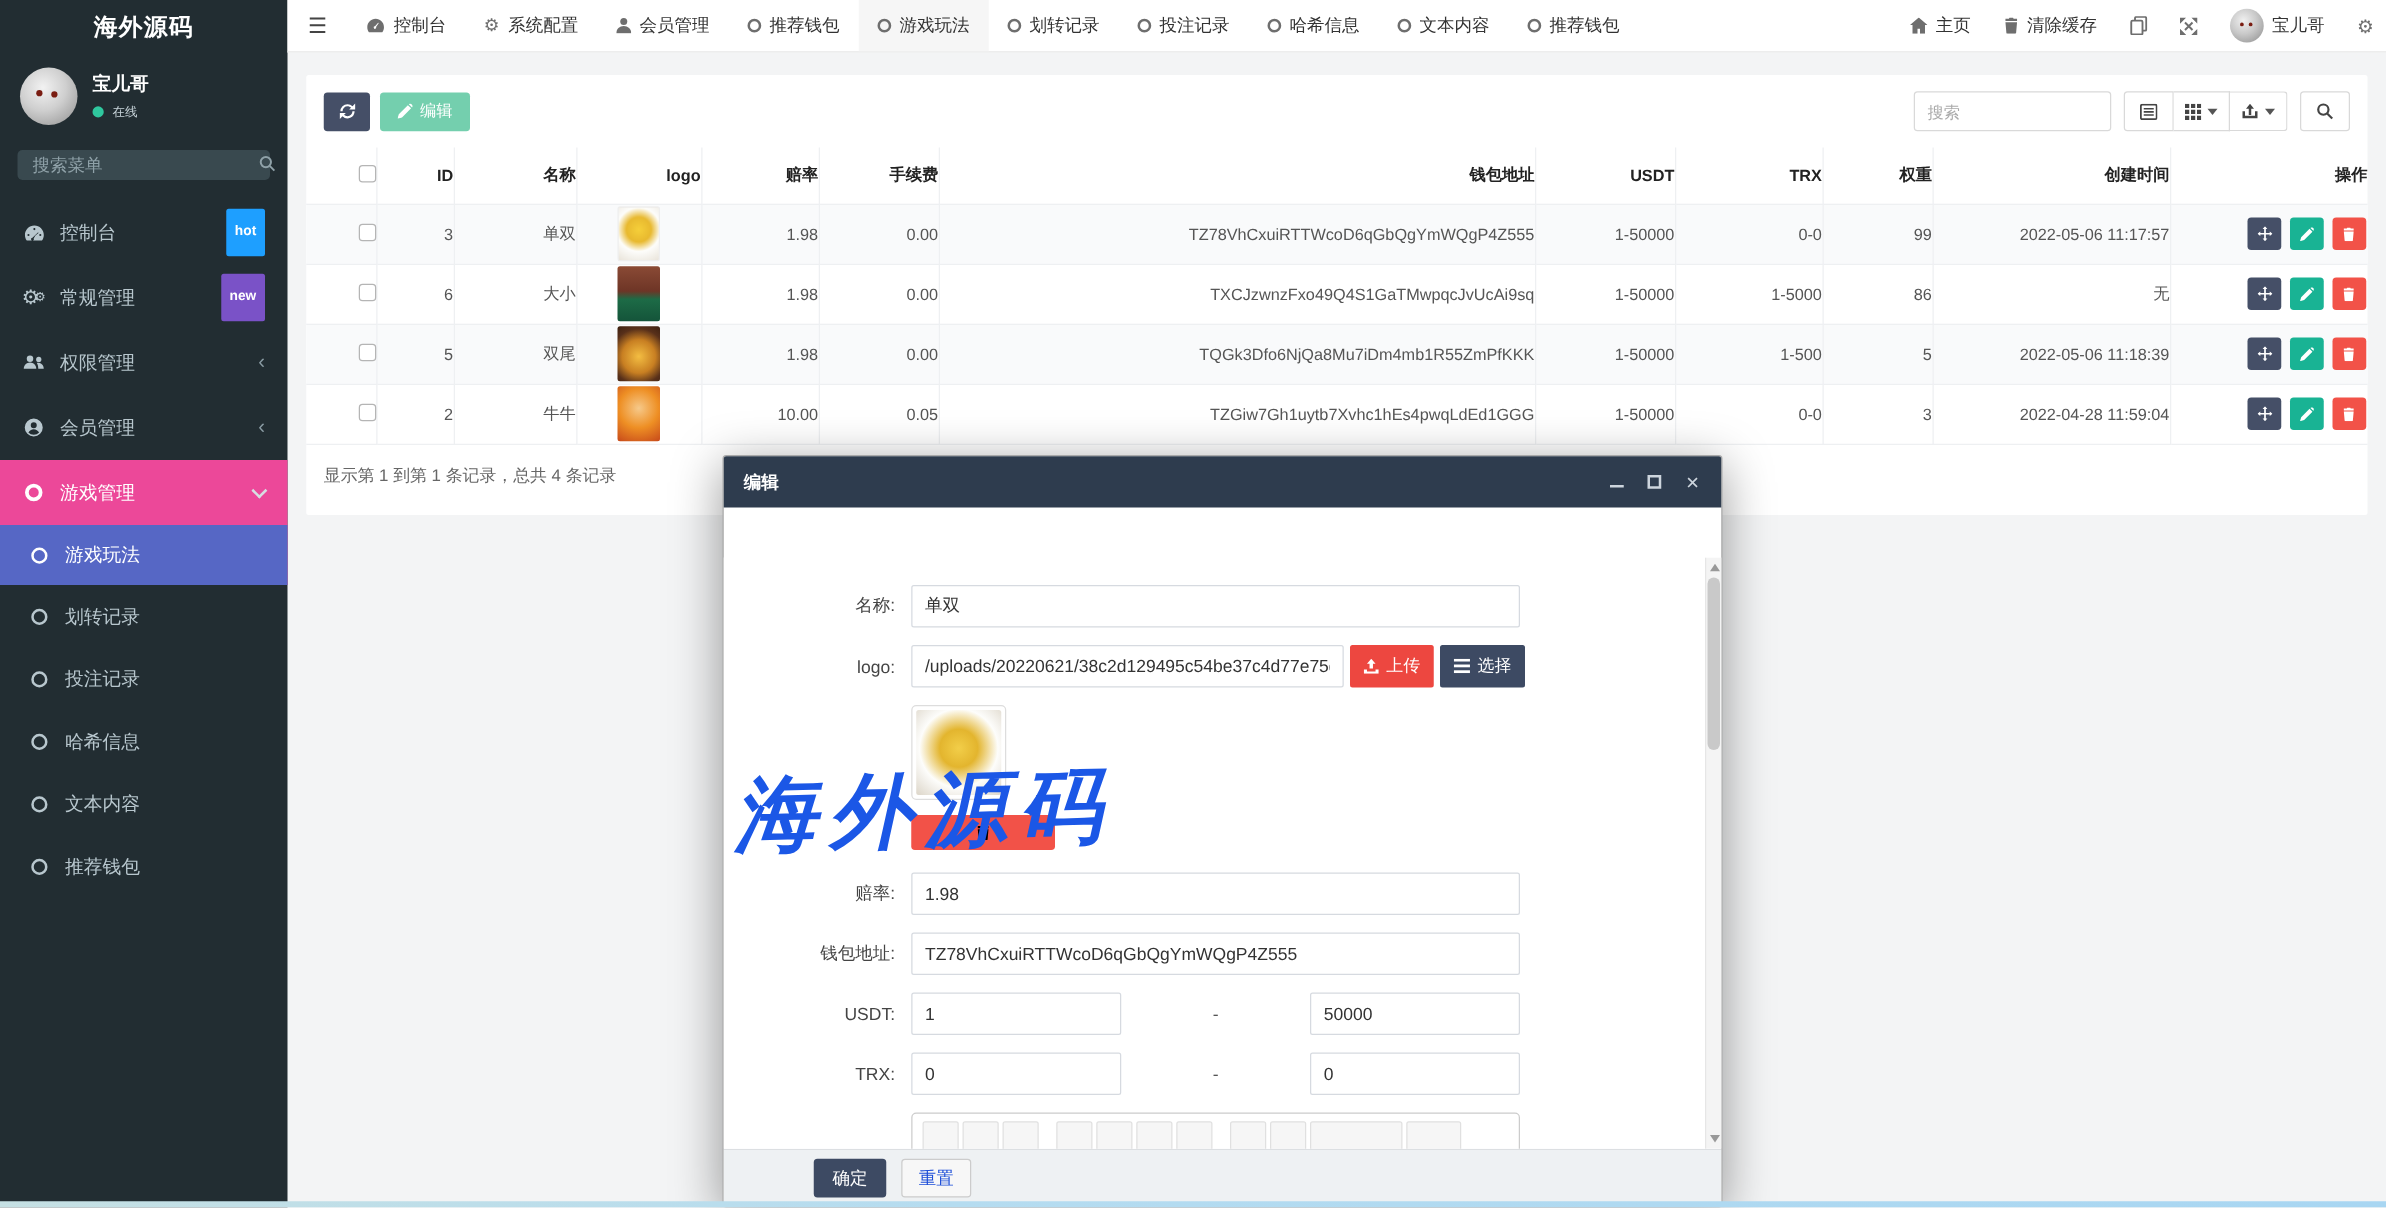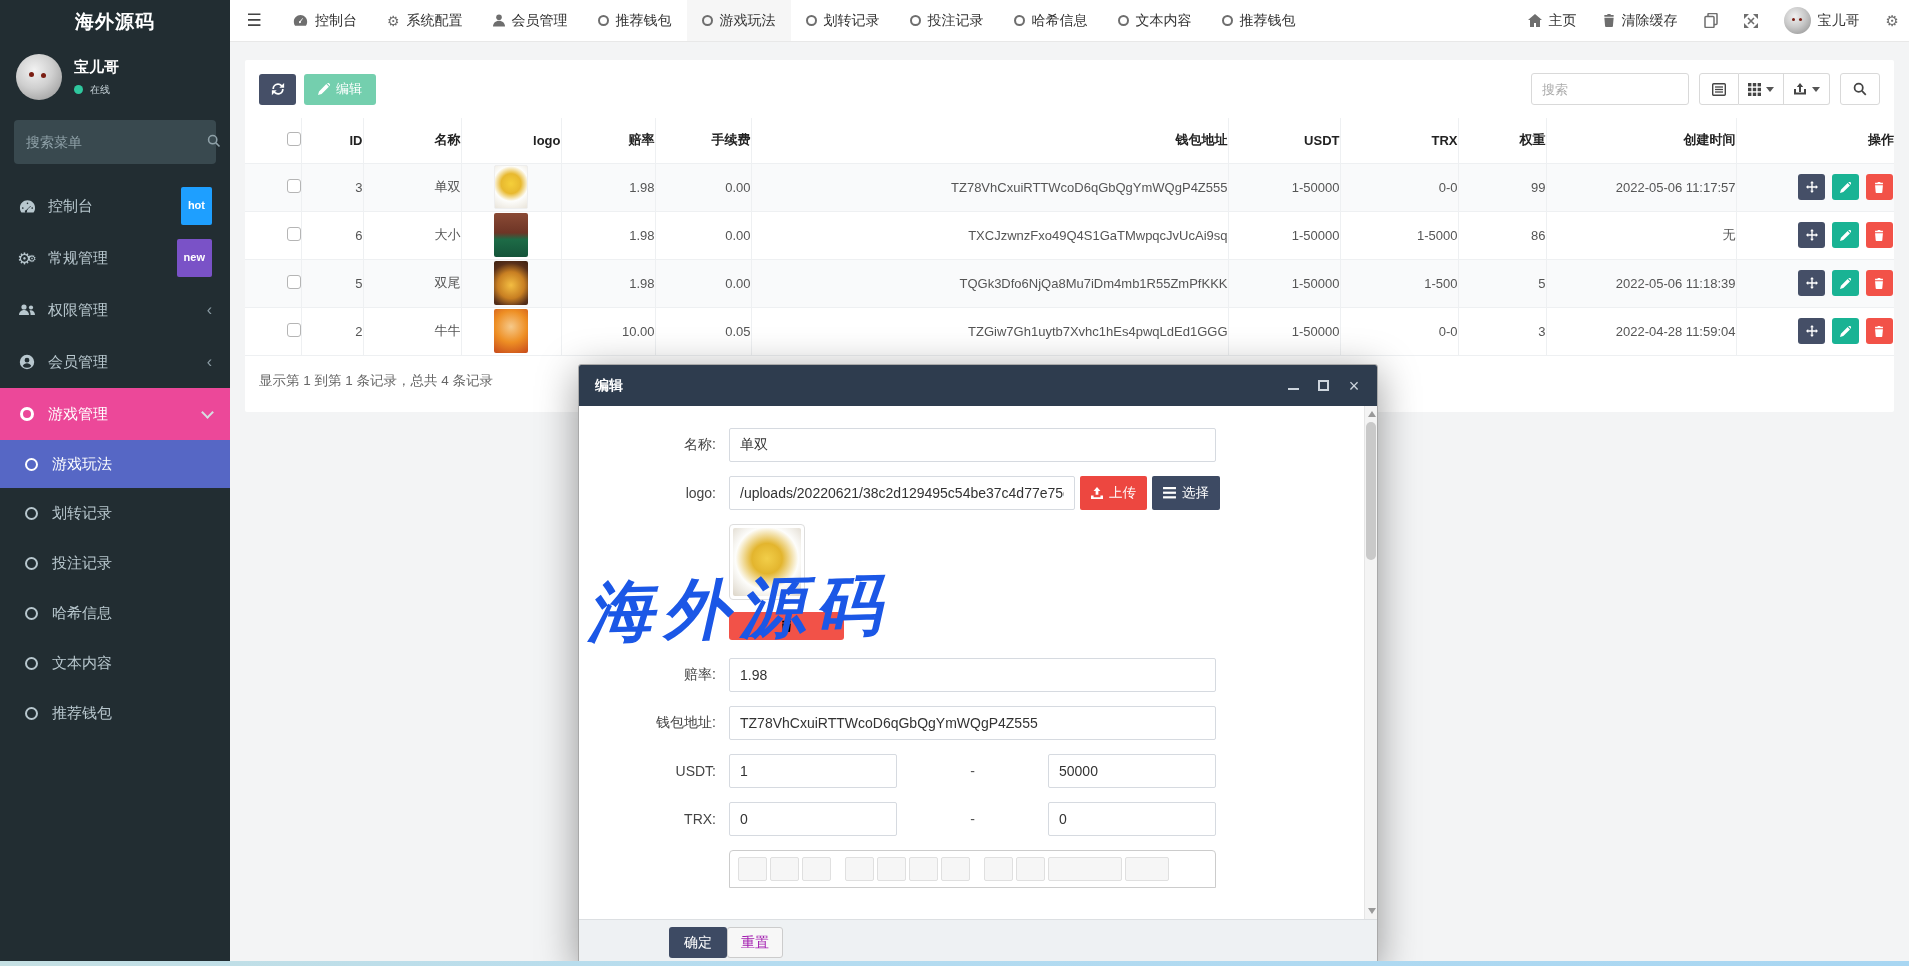--- a/index.html
+++ b/index.html
@@ -10,21 +10,21 @@
 
   
   .sidebar { width:230px; flex:0 0 230px; background:#222d32; color:#b8c7ce; display:flex; flex-direction:column; }
   .brand { height:44px; display:flex; align-items:center; justify-content:center; color:#fff; font-size:19px; font-weight:bold; letter-spacing:1px; }
   .userpanel { display:flex; align-items:center; gap:12px; padding:10px 16px 14px; }
   .avatar { width:46px; height:46px; border-radius:50%; background:radial-gradient(circle at 40% 35%, #f2f2f2 0%, #cfcfcf 45%, #8d8d8d 100%); position:relative; flex:0 0 46px; }
   .avatar::after{content:"";position:absolute;left:13px;top:18px;width:5px;height:5px;border-radius:50%;background:#7a1d12;box-shadow:12px 1px 0 #7a1d12;}
   .user-meta .uname { color:#fff; font-size:15px; font-weight:bold; margin-bottom:6px; }
   .ustatus { display:flex; align-items:center; gap:7px; font-size:10px; color:#c7d3d9; }
   .dot { width:9px; height:9px; border-radius:50%; background:#2fc79e; }
-  .side-search { margin:6px 14px 16px; background:#39494f; border-radius:4px; height:44px; display:flex; align-items:center; padding:0 12px; }
+  .side-search { margin:6px 14px 16px; background:#39494f; border-radius:4px; height:24px; display:flex; align-items:center; padding:0 12px; }
   .side-search input { flex:1; background:transparent; border:none; outline:none; color:#cfd8dc; font-size:14px; font-family:inherit; }
   .side-search input::placeholder { color:#8fa1a8; }
   .menu { list-style:none; }
   .menu-item { height:52px; display:flex; align-items:center; gap:12px; padding:0 18px; font-size:15px; cursor:pointer; position:relative; }
   .mi-ico { width:18px; display:flex; justify-content:center; align-items:center; flex:0 0 18px; }
   .mi-ico svg { display:block; }
   .badge { margin-left:auto; font-size:11px; font-weight:bold; color:#fff; padding:12px 7px; border-radius:2px; line-height:1.2; }
   .badge.hot { background:#1e9fff; }
   .badge.new { background:#7a52c7; }
   .chev-left { margin-left:auto; color:#8a9ba3; font-size:16px; line-height:1; }
@@ -89,21 +89,21 @@
   .card-summary { padding:16px 14px 22px; color:#666; font-size:13.5px; }
 
   
   .modal { position:absolute; left:578px; top:364px; width:800px; height:602px; background:#fff; z-index:40; box-shadow:0 8px 40px rgba(0,0,0,.4); border:1px solid #a9a9a9; border-radius:3px; display:flex; flex-direction:column; }
   .modal-header { height:41px; background:#2e3c4e; display:flex; align-items:center; padding:0 16px; flex:0 0 41px; border-radius:2px 2px 0 0; }
   .modal-title { color:#fff; font-size:14px; font-weight:bold; }
   .win-btns { margin-left:auto; display:flex; align-items:center; gap:17px; }
   .win-btn { color:#cdd5dd; cursor:pointer; display:flex; align-items:center; justify-content:center; width:14px; height:14px; font-size:15px; line-height:1; }
   .wb-min { border-bottom:2px solid #cdd5dd; height:8px; width:11px; }
   .wb-max { border:2px solid #cdd5dd; width:11px; height:11px; }
-  .modal-body { flex:1; position:relative; overflow:hidden; background:#fff; }
+  .modal-body { flex:1; position:relative; overflow:hidden; background:#fff;margin-top:40px; }
   .mb-inner { padding:22px 30px 0 0; }
   .f-row { display:flex; align-items:center; margin-bottom:14px; }
   .f-label { width:150px; flex:0 0 150px; text-align:right; padding-right:13px; color:#444; font-size:14px; }
   .f-input { height:34px; border:1px solid #d6dae0; border-radius:2px; padding:0 10px; font-size:14px; font-family:inherit; color:#333; outline:none; background:#fff; }
   .w-full { width:487px; }
   .w-logo { width:346px; }
   .w-sm { width:168px; }
   .range-dash { width:151px; text-align:center; color:#555; }
   .btn-upload { height:34px; padding:0 11px; background:#ed4740; color:#fff; margin-left:5px; border-radius:2px; font-size:13.5px; }
   .btn-choose { height:34px; padding:0 11px; background:#3d4a63; color:#fff; margin-left:5px; border-radius:2px; font-size:13.5px; }
@@ -114,23 +114,23 @@
   .btn-delimg { width:115px; height:28px; background:#f25248; border-radius:3px; }
   .editor-cut { margin-left:150px; width:487px; border:1px solid #ccc; border-radius:4px 4px 0 0; padding:6px 8px; display:flex; gap:3px; }
   .ec-cell { width:29px; height:24px; background:#f6f6f6; border:1px solid #e0e0e0; border-radius:2px; }
   .ec-gap { width:8px; }
   .watermark { position:absolute; left:8px; top:158px; font-family:"DejaVu Serif",serif; font-style:italic; font-weight:bold; font-size:66px; color:#1b57e6; letter-spacing:10px; transform:rotate(-1.5deg); z-index:30; pointer-events:none; white-space:nowrap; }
   .modal-scrollbar { position:absolute; top:0; right:0; width:13px; bottom:0; background:#f4f4f4; border-left:1px solid #e6e6e6; z-index:35; }
   .ms-arrow { position:absolute; left:3px; width:0; height:0; border-left:4px solid transparent; border-right:4px solid transparent; }
   .ms-up { top:5px; border-bottom:6px solid #999; }
   .ms-dn { bottom:5px; border-top:6px solid #999; }
   .ms-thumb { position:absolute; left:1px; top:16px; width:10px; height:138px; background:#c9c9c9; border-radius:5px; }
-  .modal-footer { flex:0 0 46px; background:#eef1f3; border-top:1px solid #dcdfe2; display:flex; align-items:center; padding-left:90px; gap:0; z-index:36; border-radius:0 0 2px 2px; }
+  .modal-footer { flex:0 0 46px; background:#eef1f3; border-top:1px solid #dcdfe2; display:flex; align-items:center; padding-left:72px; gap:12px; z-index:36; border-radius:0 0 2px 2px; }
   .btn-ok { height:31px; padding:0 15px; background:#3d4a63; color:#fff; border-radius:3px; font-size:14px; }
-  .btn-reset { height:31px; padding:0 13px; background:#f7f7f7; color:#a21caf; border:1px solid #ccc; border-radius:3px; font-size:14px; }
+  .btn-reset { height:31px; padding:0 13px; background:#f7f7f7; color:#1d4ed8; border:1px solid #ccc; border-radius:3px; font-size:14px; }
 
   .bottom-strip { position:absolute; left:0; right:0; bottom:0; height:5px; background:linear-gradient(90deg,#c5e0e3 0%, #b5dcf0 40%, #a8d6f2 100%); z-index:60; }
 
   svg { fill:currentColor; }
 </style>
 </head>
 <body>
 
 <div class="layout">
 

